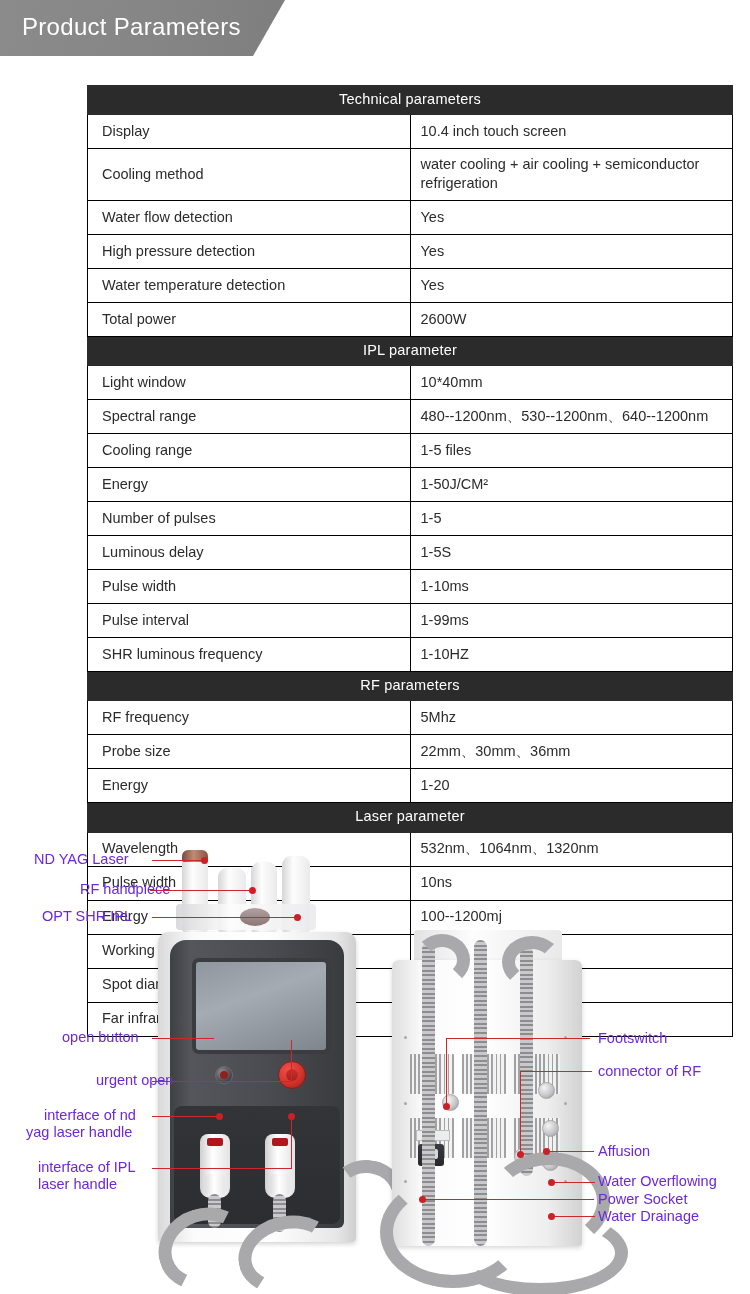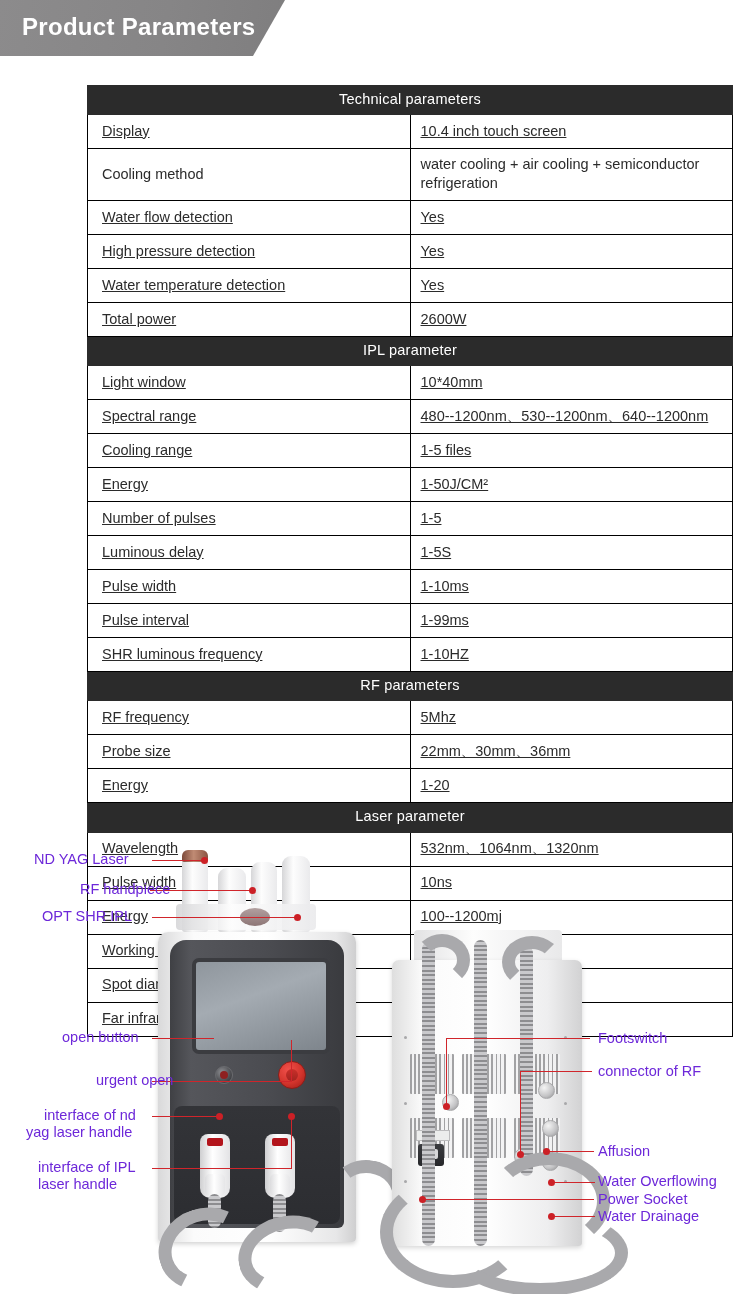--- a/index.html
+++ b/index.html
@@ -11,21 +11,21 @@
 
   
   .banner{
     position:absolute;left:0;top:0;width:300px;height:56px;
     background:linear-gradient(100deg,#8c8b8c 0%,#868586 55%,#7e7d7e 100%);
     -webkit-clip-path:polygon(0 0,285px 0,253px 56px,0 56px);
     clip-path:polygon(0 0,285px 0,253px 56px,0 56px);
   }
   .banner-title{
     position:absolute;left:22px;top:13px;
-    font-size:24px;font-weight:bold;color:#ffffff;letter-spacing:.3px;
+    font-size:24px;font-weight:normal;color:#ffffff;letter-spacing:.3px;
     white-space:nowrap;
   }
 
   
   .spec-table{
     position:absolute;left:87px;top:85px;width:646px;
     border-collapse:collapse;table-layout:fixed;
   }
   .spec-table td{
     border:1px solid #000000;
@@ -37,21 +37,21 @@
   }
   .spec-table td.key{width:247px;}
   .spec-table td.val{padding-left:10px;}
   .sec-head td{
     background:#2b2b2b;color:#ffffff;
     text-align:center;font-size:14.5px;
     padding:4px 0 5px 0;border:1px solid #2b2b2b;
     letter-spacing:.2px;
   }
   .row-tall td{height:42px;}
-  .row-std td{height:24px;text-decoration:underline;}
+  .row-std td{height:24px;}
 
   
   .photo{
     position:absolute;left:0;top:826px;width:750px;height:468px;
     overflow:hidden;
   }
 
   
   .front{position:absolute;left:152px;top:94px;width:210px;height:340px;}
   .front-base{

